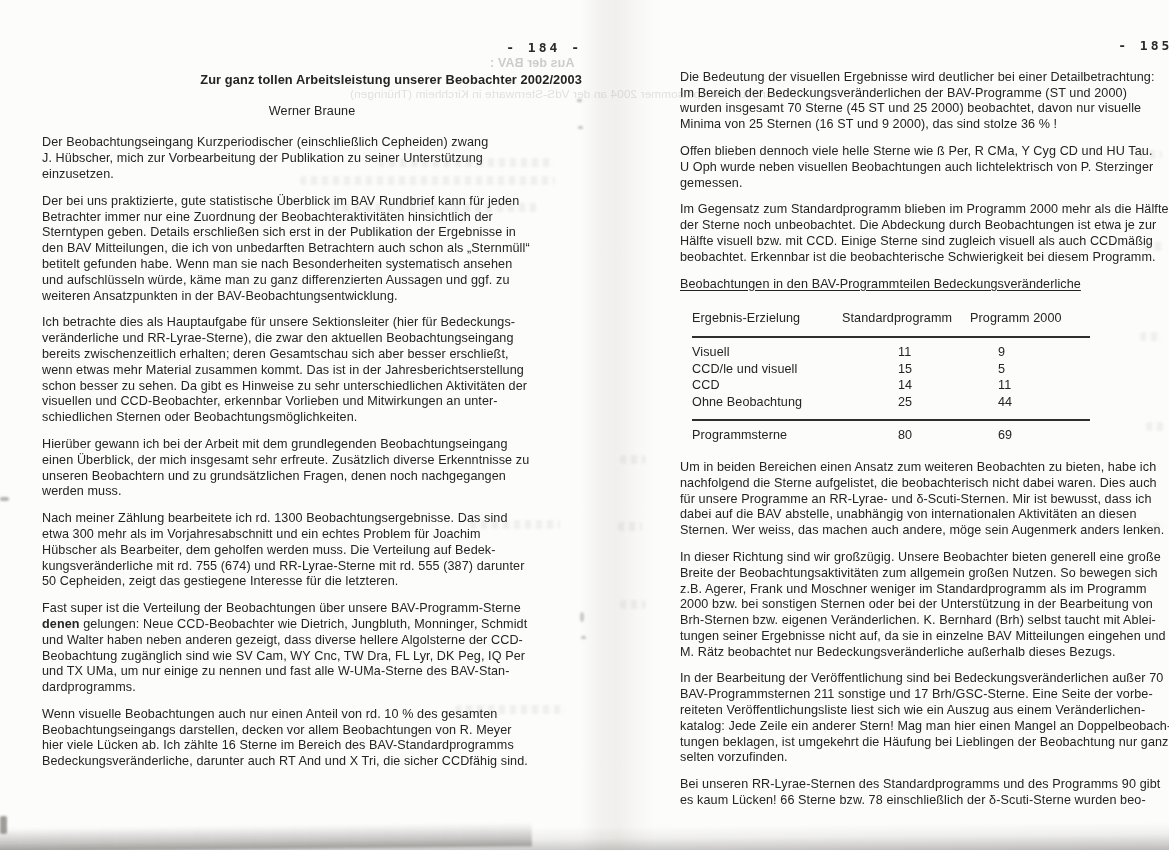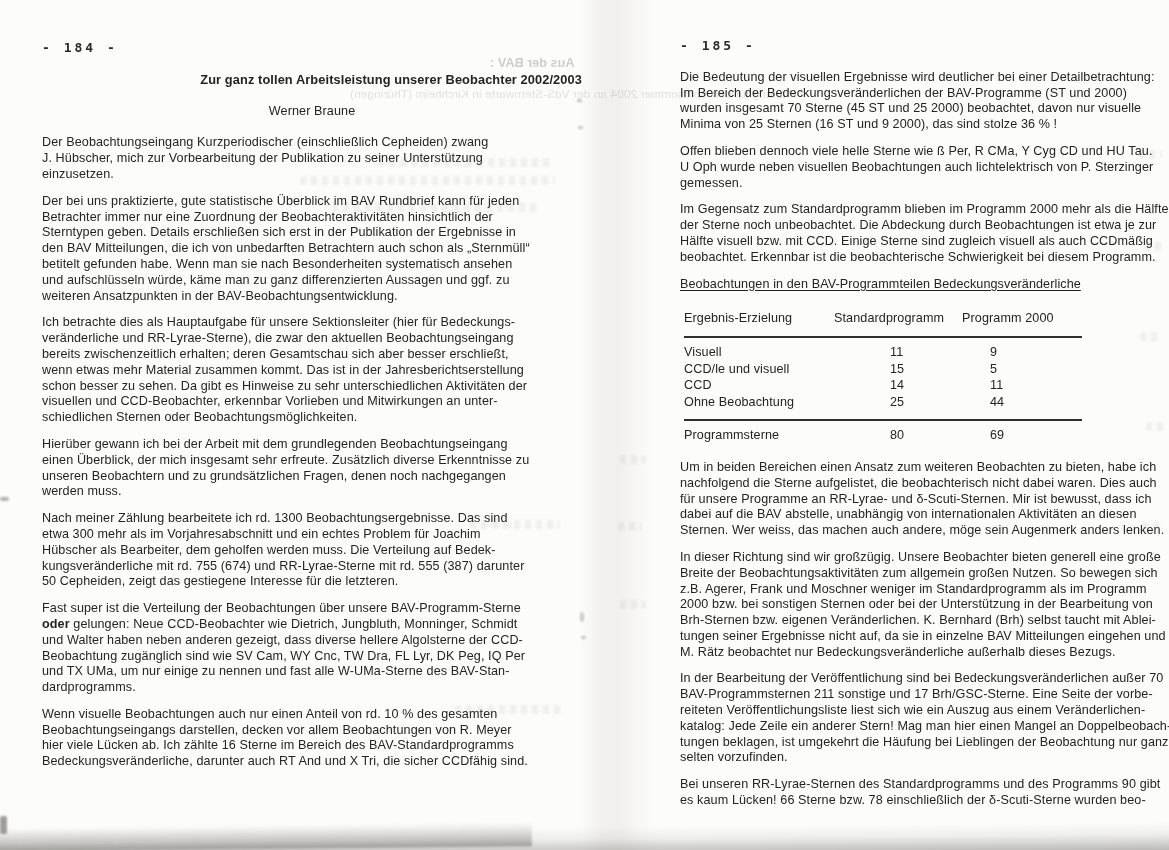--- a/index.html
+++ b/index.html
@@ -38,33 +38,33 @@
     transform:rotate(-0.6deg);transform-origin:bottom left;
     filter:blur(1px);
   }
   .page{
     position:absolute;color:#242424;
     font-size:12.6px;line-height:15.8px;letter-spacing:0.1px;
   }
   .page-left{left:42px;top:40px;width:540px;}
   .page-right{left:680px;top:38px;width:514px;}
   .pagenum{
-    text-align:left;font-family:"DejaVu Sans Mono","Liberation Mono",monospace;
+    text-align:right;font-family:"DejaVu Sans Mono","Liberation Mono",monospace;
     font-size:13px;font-weight:bold;letter-spacing:3px;margin:0 0 16px 0;color:#2a2a2a;
   }
   .title{font-size:12.8px;font-weight:bold;text-align:right;margin:4px 0 16px 0;}
   .author{text-align:center;margin:0 0 16px 0;}
   .para{margin:0 0 11px 0;white-space:pre-line;}
   .para:last-child{margin-bottom:0;}
   .b{font-weight:bold;}
   .vheading{
     text-decoration:underline;text-underline-offset:2px;
     margin:3px 0 18px 0;white-space:pre-line;
   }
-  .vtable{width:398px;margin:0 0 16px 4px;}
+  .vtable{width:398px;margin:0 0 16px 12px;}
   .trow{display:grid;grid-template-columns:150px 128px 120px;line-height:16.6px;}
   .thead{margin-bottom:9px;}
   .num2{padding-left:56px;}
   .num3{padding-left:28px;}
   .rule{height:0;border-top:2px solid #2f2f2f;margin:2px 0 6px 0;}
   .rule-bottom{margin:9px 0 6px 0;}
   
   .ghost{
     position:absolute;transform:scaleX(-1);color:#a9a6a1;
     filter:blur(0.5px);white-space:nowrap;pointer-events:none;
@@ -112,21 +112,21 @@
     <p class="para">Hierüber gewann ich bei der Arbeit mit dem grundlegenden Beobachtungseingang
 einen Überblick, der mich insgesamt sehr erfreute. Zusätzlich diverse Erkenntnisse zu
 unseren Beobachtern und zu grundsätzlichen Fragen, denen noch nachgegangen
 werden muss.</p>
     <p class="para">Nach meiner Zählung bearbeitete ich rd. 1300 Beobachtungsergebnisse. Das sind
 etwa 300 mehr als im Vorjahresabschnitt und ein echtes Problem für Joachim
 Hübscher als Bearbeiter, dem geholfen werden muss. Die Verteilung auf Bedek-
 kungsveränderliche mit rd. 755 (674) und RR-Lyrae-Sterne mit rd. 555 (387) darunter
 50 Cepheiden, zeigt das gestiegene Interesse für die letzteren.</p>
     <p class="para"><span>Fast super ist die Verteilung der Beobachtungen über unsere BAV-Programm-Sterne
-</span><span class="b">oder</span><span> gelungen: Neue CCD-Beobachter wie Dietrich, Jungbluth, Monninger, Schmidt
+</span><span class="b">denen</span><span> gelungen: Neue CCD-Beobachter wie Dietrich, Jungbluth, Monninger, Schmidt
 und Walter haben neben anderen gezeigt, dass diverse hellere Algolsterne der CCD-
 Beobachtung zugänglich sind wie SV Cam, WY Cnc, TW Dra, FL Lyr, DK Peg, IQ Per
 und TX UMa, um nur einige zu nennen und fast alle W-UMa-Sterne des BAV-Stan-
 dardprogramms.</span></p>
     <p class="para">Wenn visuelle  Beobachtungen auch nur einen Anteil von rd. 10 % des gesamten
 Beobachtungseingangs darstellen, decken vor allem Beobachtungen von R. Meyer
 hier viele Lücken ab. Ich zählte 16 Sterne im Bereich des BAV-Standardprogramms
 Bedeckungsveränderliche, darunter auch RT And und X Tri, die sicher CCDfähig sind.</p>
 
     <div class="ghost ghost1">Aus der BAV :</div>

